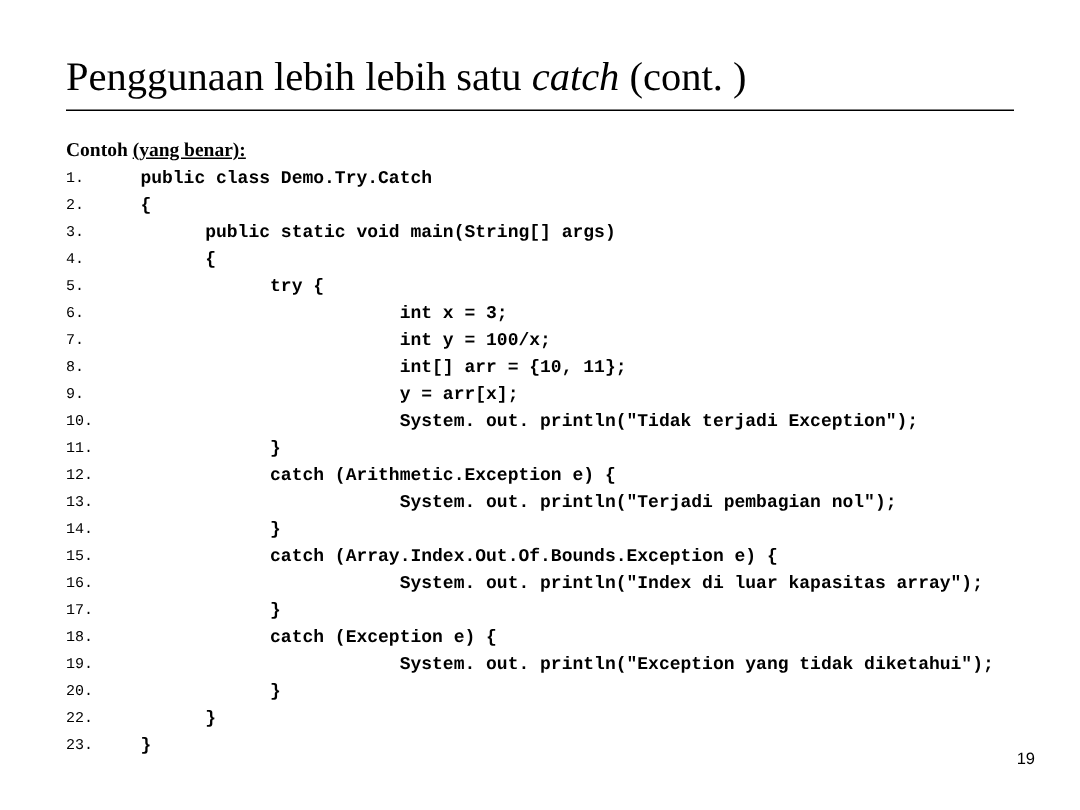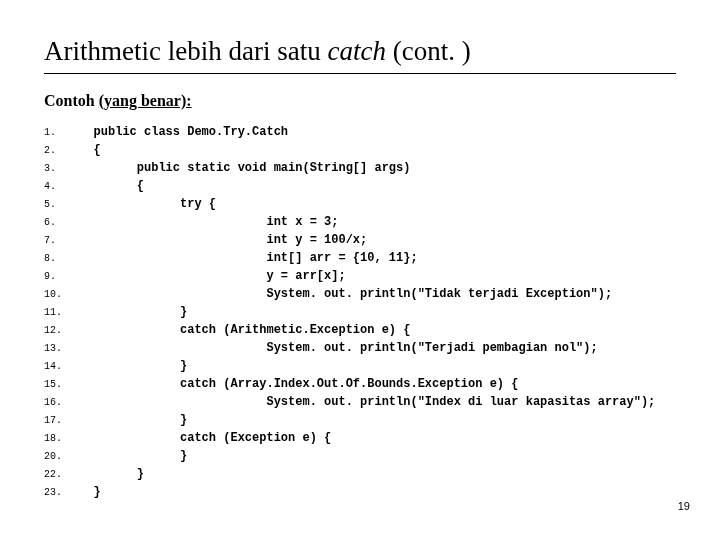--- a/index.html
+++ b/index.html
@@ -17,23 +17,23 @@
   .title {
     font-size: 27px;
     font-weight: normal;
     color: #000;
     border-bottom: 1.5px solid #000;
     padding-bottom: 6px;
     margin-bottom: 18px;
   }
   .title .ital { font-style: italic; text-align: center; }
   .subhead {
-    font-size: 16px;
+    font-size: 13px;
     font-weight: bold;
-    margin-bottom: 13px;
+    margin-bottom: 2px;
   }
   .underline { text-decoration: underline; }
   .code-block {
     font-size: 12px;
     line-height: 1.5;
   }
   .code-row { display: flex; }
   .lineno {
     width: 28px;
     flex: 0 0 28px;
@@ -54,21 +54,21 @@
     font-size: 11px;
     font-family: Arial, sans-serif;
   }
 </style>
 </head>
 <body>
 
 <div class="slide">
 
   <h1 class="title">
-    <span>Arithmetic lebih dari satu </span><span class="ital">catch</span><span> (cont. )</span>
+    <span>Penggunaan lebih lebih satu </span><span class="ital">catch</span><span> (cont. )</span>
   </h1>
 
   <div class="subhead">
     <span>Contoh </span><span class="underline">(yang benar):</span>
   </div>
 
   <div class="code-block" id="code-block">
       <div class="code-row">
         <div class="lineno">1.</div>
         <div class="code">   public class Demo.Try.Catch</div>
@@ -135,20 +135,24 @@
       </div>
       <div class="code-row">
         <div class="lineno">17.</div>
         <div class="code">               }</div>
       </div>
       <div class="code-row">
         <div class="lineno">18.</div>
         <div class="code">               catch (Exception e) {</div>
       </div>
       <div class="code-row">
+        <div class="lineno">19.</div>
+        <div class="code">                           System. out. println("Exception yang tidak diketahui");</div>
+      </div>
+      <div class="code-row">
         <div class="lineno">20.</div>
         <div class="code">               }</div>
       </div>
       <div class="code-row">
         <div class="lineno">22.</div>
         <div class="code">         }</div>
       </div>
       <div class="code-row">
         <div class="lineno">23.</div>
         <div class="code">   }</div>

